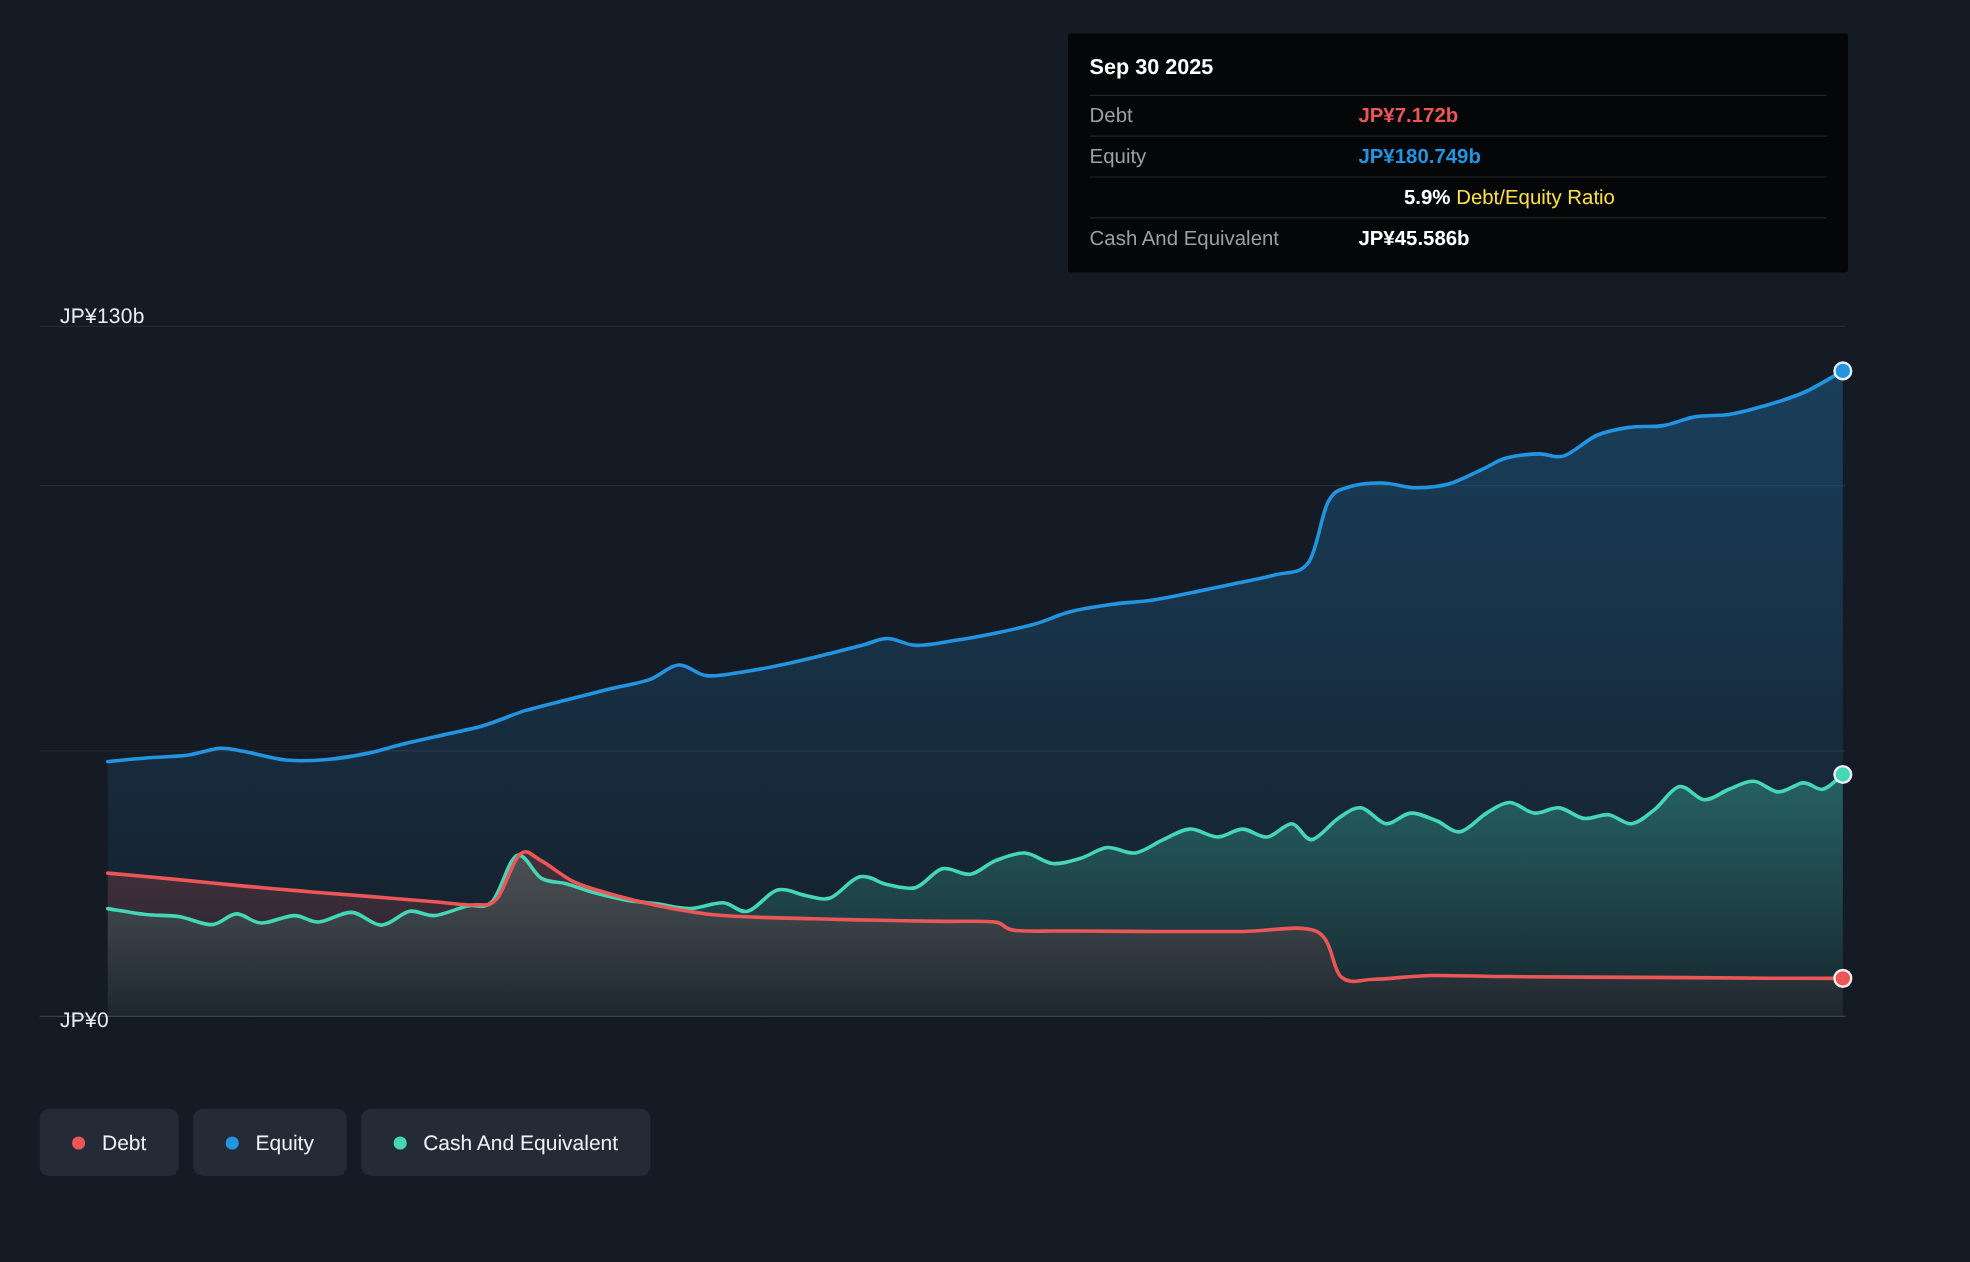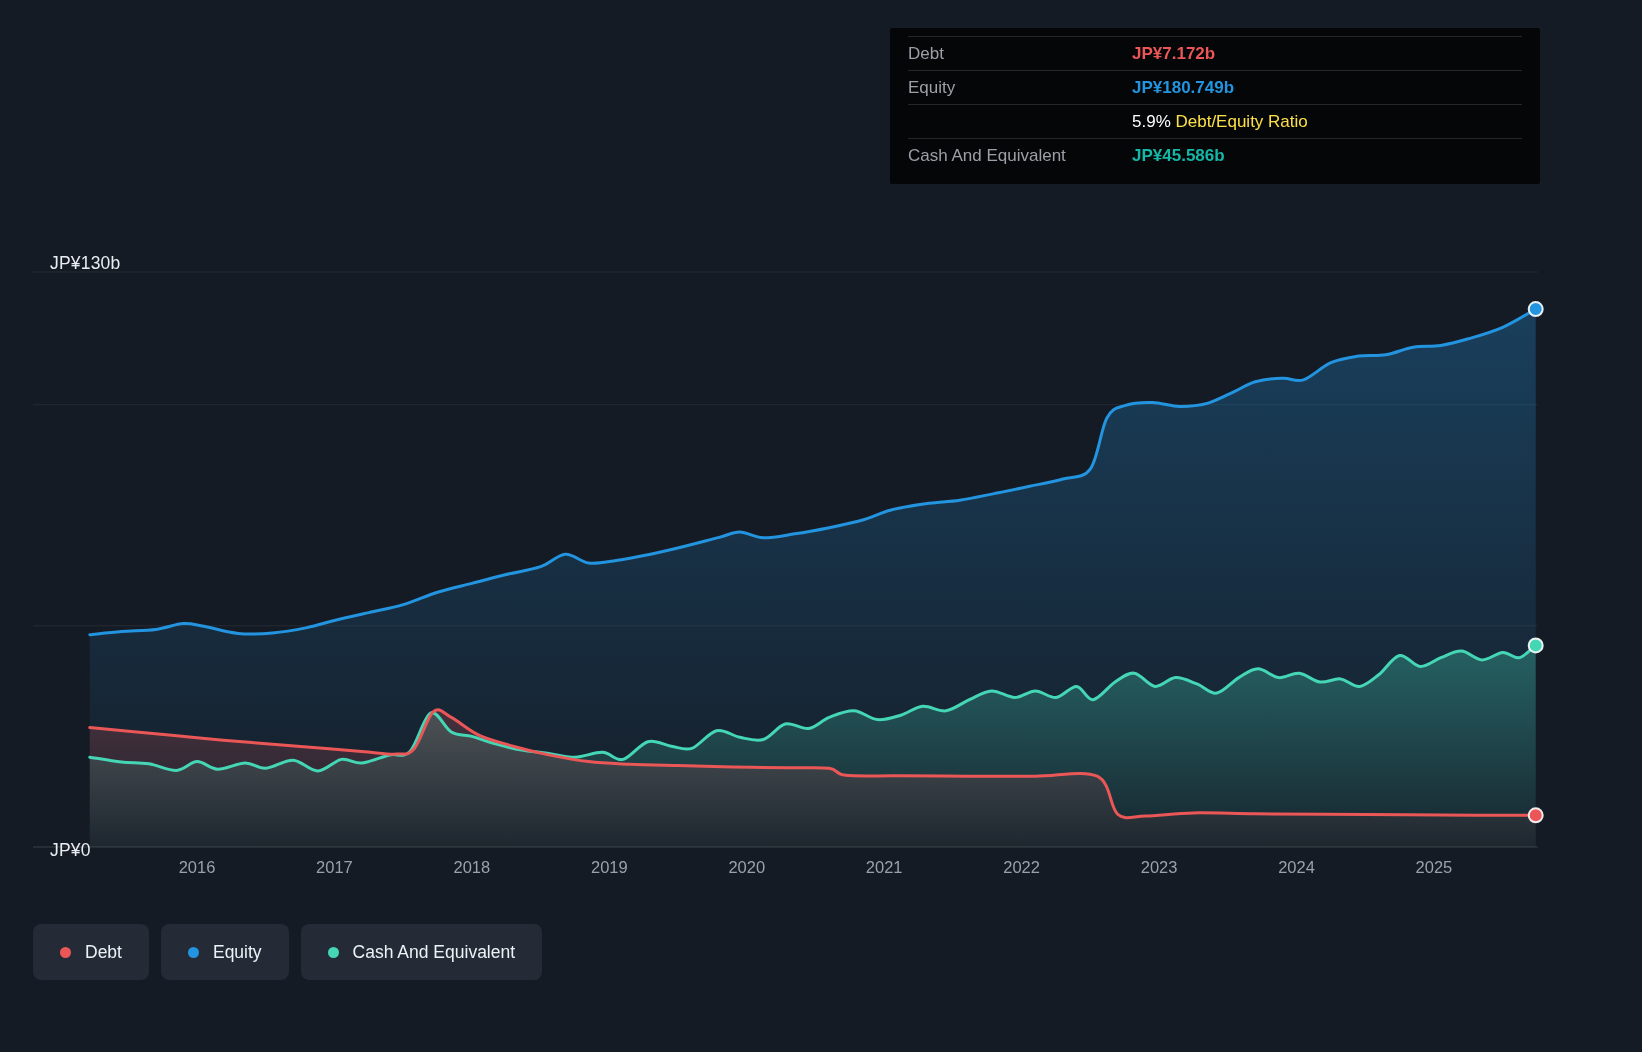--- a/index.html
+++ b/index.html
@@ -17,21 +17,21 @@
   .x-tick{position:absolute;top:0;transform:translateX(-50%);color:#98a1ac;font-size:16.5px;}
   
   .tooltip{
     position:absolute;left:890px;top:28px;width:650px;box-sizing:border-box;
     background:#050608;border-radius:2px;padding:8px 18px 12px;
   }
   .tt-date{color:#ffffff;font-weight:700;font-size:18px;padding:10px 0 12px;}
   .tt-row{display:flex;align-items:center;height:33px;border-top:1px solid rgba(255,255,255,.13);}
   .tt-label{flex:0 0 224px;color:#9aa0a6;font-size:17px;}
   .tt-value{font-size:17px;font-weight:700;}
-  .tt-ratio-strong{color:#ffffff;font-weight:400;font-size:17px;}
+  .tt-ratio-strong{color:#ffffff;font-weight:700;font-size:17px;margin-left:38px;}
   .tt-muted{color:#fde047;font-weight:400;font-size:17px;}
   
   .legend{position:absolute;left:33px;top:924px;display:flex;gap:12px;}
   .pill{
     height:56px;display:inline-flex;align-items:center;gap:14px;padding:0 27px;
     background:#242B37;border:none;border-radius:8px;cursor:pointer;
     color:#eef2f6;font-size:17.5px;font-family:"Liberation Sans", sans-serif;
   }
   .dot{width:11px;height:11px;border-radius:50%;flex:0 0 auto;}
 </style>
@@ -68,52 +68,41 @@
       <path d="M 89.8 757.2 C 95.1 758.0 111.6 761.0 121.4 762.1 C 131.3 763.2 139.7 762.4 148.9 763.8 C 158.1 765.2 168.4 770.8 176.4 770.5 C 184.4 770.1 190.1 761.9 197.0 761.6 C 203.9 761.4 209.6 768.9 217.6 769.2 C 225.6 769.4 237.1 763.1 245.1 763.0 C 253.1 762.8 257.7 768.7 265.7 768.3 C 273.7 767.8 284.5 759.9 293.2 760.3 C 301.9 760.8 309.9 771.1 317.9 770.9 C 326.0 770.8 334.0 760.8 341.3 759.4 C 348.6 758.1 353.9 763.7 361.9 763.0 C 369.9 762.2 381.4 756.9 389.4 755.0 C 397.4 753.1 403.2 758.5 410.0 751.5 C 416.9 744.5 423.8 716.2 430.6 713.0 C 437.5 709.7 444.4 728.1 451.3 732.0 C 458.1 735.9 465.0 734.6 471.9 736.4 C 478.8 738.3 484.5 740.8 492.5 743.1 C 500.5 745.3 510.8 748.0 520.0 749.7 C 529.1 751.4 538.3 752.0 547.5 753.2 C 556.6 754.5 565.8 757.4 575.0 757.2 C 584.1 757.1 594.4 752.0 602.4 752.3 C 610.5 752.7 615.5 761.2 623.1 759.4 C 630.6 757.7 639.8 743.9 647.8 741.7 C 655.8 739.5 663.8 745.0 671.2 746.2 C 678.5 747.3 684.2 750.9 691.8 748.4 C 699.3 745.8 708.5 732.5 716.5 730.7 C 724.5 728.8 732.1 735.8 739.9 737.3 C 747.7 738.8 755.7 741.7 763.3 739.5 C 770.8 737.3 777.7 725.9 785.2 724.0 C 792.8 722.2 801.3 729.6 808.6 728.5 C 815.9 727.4 821.7 720.4 829.2 717.4 C 836.8 714.5 845.9 710.4 854.0 710.8 C 862.0 711.1 869.5 718.9 877.3 719.6 C 885.1 720.4 893.1 717.4 900.7 715.2 C 908.3 713.0 915.1 707.1 922.7 706.3 C 930.2 705.6 938.3 711.9 946.0 710.8 C 953.8 709.7 961.9 703.0 969.4 699.7 C 977.0 696.4 983.8 691.2 991.4 690.9 C 999.0 690.5 1007.4 697.5 1014.8 697.5 C 1022.1 697.5 1028.5 690.9 1035.4 690.9 C 1042.3 690.9 1049.1 698.2 1056.0 697.5 C 1062.9 696.8 1070.4 686.1 1076.6 686.4 C 1082.8 686.8 1086.7 700.4 1093.1 699.7 C 1099.5 699.0 1108.2 686.4 1115.1 682.0 C 1122.0 677.6 1127.7 672.4 1134.3 673.2 C 1141.0 673.9 1148.1 685.7 1155.0 686.4 C 1161.8 687.2 1168.5 678.0 1175.6 677.6 C 1182.7 677.2 1190.7 681.7 1197.6 684.2 C 1204.4 686.8 1209.9 694.2 1216.8 693.1 C 1223.7 692.0 1231.9 681.7 1238.8 677.6 C 1245.7 673.5 1251.4 668.8 1258.0 668.8 C 1264.7 668.8 1271.8 676.9 1278.7 677.6 C 1285.5 678.3 1292.4 672.4 1299.3 673.2 C 1306.1 673.9 1313.0 681.1 1319.9 682.0 C 1326.8 683.0 1333.9 678.2 1340.5 678.9 C 1347.1 679.7 1353.3 687.2 1359.7 686.4 C 1366.2 685.7 1372.3 679.7 1379.0 674.5 C 1385.6 669.3 1392.7 656.8 1399.6 655.5 C 1406.5 654.2 1413.3 666.2 1420.2 666.5 C 1427.1 666.9 1434.0 660.3 1440.8 657.7 C 1447.7 655.1 1454.6 650.7 1461.4 651.1 C 1468.3 651.4 1475.2 659.7 1482.1 659.9 C 1488.9 660.1 1496.5 652.8 1502.7 652.4 C 1508.9 652.0 1513.7 658.9 1519.2 657.7 C 1524.7 656.5 1532.9 647.4 1535.7 645.4 L 1535.7 847 L 89.8 847 Z" fill="url(#grad1)" stroke="none"></path>
       <path d="M 89.8 727.6 C 98.5 728.4 124.2 730.7 142.0 732.4 C 159.9 734.1 178.7 736.1 197.0 737.8 C 215.3 739.4 233.7 741.1 252.0 742.6 C 270.3 744.2 288.6 745.6 307.0 747.0 C 325.3 748.5 347.0 750.3 361.9 751.5 C 376.8 752.6 387.6 754.6 396.3 754.1 C 405.0 753.7 408.0 755.9 414.2 748.8 C 420.3 741.7 427.2 716.9 433.4 711.7 C 439.6 706.4 443.7 713.5 451.3 717.4 C 458.8 721.3 468.4 730.3 478.8 735.1 C 489.1 739.9 501.7 742.9 513.1 746.2 C 524.6 749.4 534.9 752.0 547.5 754.6 C 560.1 757.1 575.0 760.0 588.7 761.6 C 602.4 763.3 615.0 763.6 629.9 764.3 C 644.8 765.0 660.9 765.2 678.0 765.6 C 695.2 766.1 714.7 766.6 733.0 766.9 C 751.3 767.3 772.0 767.6 788.0 767.8 C 804.0 768.0 819.6 767.0 829.2 768.3 C 838.8 769.5 834.3 774.1 845.7 775.3 C 857.2 776.6 877.8 775.6 897.9 775.8 C 918.1 775.9 943.8 776.2 966.7 776.2 C 989.6 776.3 1013.6 776.2 1035.4 776.2 C 1057.1 776.2 1083.5 769.9 1097.2 776.2 C 1111.0 782.6 1109.8 807.6 1117.8 814.3 C 1125.9 820.9 1132.7 816.3 1145.3 816.0 C 1157.9 815.8 1175.1 813.3 1193.4 812.9 C 1211.8 812.6 1233.5 813.6 1255.3 813.8 C 1277.0 814.0 1298.8 814.1 1324.0 814.3 C 1349.2 814.4 1381.3 814.6 1406.5 814.7 C 1431.7 814.9 1453.7 815.1 1475.2 815.2 C 1496.7 815.2 1525.6 815.3 1535.7 815.3 L 1535.7 847 L 89.8 847 Z" fill="url(#grad2)" stroke="none"></path>
       <path d="M 89.8 634.7 C 95.1 634.2 110.4 632.5 121.4 631.6 C 132.4 630.7 145.5 630.7 155.8 629.4 C 166.1 628.1 175.2 624.2 183.3 623.6 C 191.3 623.1 194.7 624.7 203.9 626.3 C 213.0 627.9 226.8 632.3 238.2 633.4 C 249.7 634.5 261.1 633.9 272.6 632.9 C 284.0 632.0 296.6 629.7 307.0 627.6 C 317.3 625.6 324.1 623.0 334.4 620.5 C 344.7 618.0 357.3 615.2 368.8 612.6 C 380.3 609.9 391.7 608.0 403.2 604.6 C 414.6 601.2 426.1 595.8 437.5 592.2 C 449.0 588.7 460.4 586.3 471.9 583.4 C 483.3 580.4 494.8 577.3 506.2 574.5 C 517.7 571.7 530.8 570.0 540.6 566.6 C 550.4 563.2 557.3 554.8 565.3 554.2 C 573.4 553.6 580.2 562.0 588.7 563.0 C 597.2 564.1 605.9 561.9 616.2 560.4 C 626.5 558.9 639.1 556.6 650.6 554.2 C 662.0 551.8 673.5 549.0 684.9 546.2 C 696.4 543.4 710.1 539.7 719.3 537.4 C 728.4 535.0 732.6 532.0 739.9 532.1 C 747.2 532.2 754.1 537.5 763.3 537.8 C 772.4 538.1 783.9 535.5 794.9 533.8 C 805.9 532.2 817.8 530.0 829.2 527.7 C 840.7 525.3 853.3 522.6 863.6 519.7 C 873.9 516.7 880.8 512.6 891.1 510.0 C 901.4 507.3 914.0 505.4 925.4 503.8 C 936.9 502.1 948.3 501.9 959.8 500.2 C 971.2 498.5 982.7 495.9 994.2 493.6 C 1005.6 491.3 1017.1 489.0 1028.5 486.5 C 1040.0 484.1 1052.6 481.9 1062.9 479.0 C 1073.2 476.1 1083.0 479.0 1090.4 468.8 C 1097.7 458.7 1101.1 428.5 1106.9 418.0 C 1112.6 407.4 1117.2 408.2 1124.7 405.6 C 1132.3 403.0 1143.0 402.3 1152.2 402.5 C 1161.4 402.6 1170.5 406.3 1179.7 406.5 C 1188.9 406.6 1198.0 405.9 1207.2 403.4 C 1216.3 400.9 1226.7 395.0 1234.7 391.4 C 1242.7 387.8 1247.3 383.9 1255.3 381.7 C 1263.3 379.5 1274.8 378.4 1282.8 378.2 C 1290.8 377.9 1295.4 382.5 1303.4 379.9 C 1311.4 377.3 1321.7 366.7 1330.9 362.7 C 1340.0 358.7 1349.2 357.4 1358.4 356.0 C 1367.5 354.7 1376.7 356.2 1385.9 354.7 C 1395.0 353.2 1404.2 348.7 1413.3 347.2 C 1422.5 345.6 1431.7 346.8 1440.8 345.4 C 1450.0 344.0 1458.0 341.8 1468.3 338.8 C 1478.6 335.8 1491.5 332.2 1502.7 327.3 C 1513.9 322.3 1530.2 312.1 1535.7 309.1" fill="none" stroke="#2394DF" stroke-width="3" stroke-linecap="round" stroke-linejoin="round"></path>
       <path d="M 89.8 757.2 C 95.1 758.0 111.6 761.0 121.4 762.1 C 131.3 763.2 139.7 762.4 148.9 763.8 C 158.1 765.2 168.4 770.8 176.4 770.5 C 184.4 770.1 190.1 761.9 197.0 761.6 C 203.9 761.4 209.6 768.9 217.6 769.2 C 225.6 769.4 237.1 763.1 245.1 763.0 C 253.1 762.8 257.7 768.7 265.7 768.3 C 273.7 767.8 284.5 759.9 293.2 760.3 C 301.9 760.8 309.9 771.1 317.9 770.9 C 326.0 770.8 334.0 760.8 341.3 759.4 C 348.6 758.1 353.9 763.7 361.9 763.0 C 369.9 762.2 381.4 756.9 389.4 755.0 C 397.4 753.1 403.2 758.5 410.0 751.5 C 416.9 744.5 423.8 716.2 430.6 713.0 C 437.5 709.7 444.4 728.1 451.3 732.0 C 458.1 735.9 465.0 734.6 471.9 736.4 C 478.8 738.3 484.5 740.8 492.5 743.1 C 500.5 745.3 510.8 748.0 520.0 749.7 C 529.1 751.4 538.3 752.0 547.5 753.2 C 556.6 754.5 565.8 757.4 575.0 757.2 C 584.1 757.1 594.4 752.0 602.4 752.3 C 610.5 752.7 615.5 761.2 623.1 759.4 C 630.6 757.7 639.8 743.9 647.8 741.7 C 655.8 739.5 663.8 745.0 671.2 746.2 C 678.5 747.3 684.2 750.9 691.8 748.4 C 699.3 745.8 708.5 732.5 716.5 730.7 C 724.5 728.8 732.1 735.8 739.9 737.3 C 747.7 738.8 755.7 741.7 763.3 739.5 C 770.8 737.3 777.7 725.9 785.2 724.0 C 792.8 722.2 801.3 729.6 808.6 728.5 C 815.9 727.4 821.7 720.4 829.2 717.4 C 836.8 714.5 845.9 710.4 854.0 710.8 C 862.0 711.1 869.5 718.9 877.3 719.6 C 885.1 720.4 893.1 717.4 900.7 715.2 C 908.3 713.0 915.1 707.1 922.7 706.3 C 930.2 705.6 938.3 711.9 946.0 710.8 C 953.8 709.7 961.9 703.0 969.4 699.7 C 977.0 696.4 983.8 691.2 991.4 690.9 C 999.0 690.5 1007.4 697.5 1014.8 697.5 C 1022.1 697.5 1028.5 690.9 1035.4 690.9 C 1042.3 690.9 1049.1 698.2 1056.0 697.5 C 1062.9 696.8 1070.4 686.1 1076.6 686.4 C 1082.8 686.8 1086.7 700.4 1093.1 699.7 C 1099.5 699.0 1108.2 686.4 1115.1 682.0 C 1122.0 677.6 1127.7 672.4 1134.3 673.2 C 1141.0 673.9 1148.1 685.7 1155.0 686.4 C 1161.8 687.2 1168.5 678.0 1175.6 677.6 C 1182.7 677.2 1190.7 681.7 1197.6 684.2 C 1204.4 686.8 1209.9 694.2 1216.8 693.1 C 1223.7 692.0 1231.9 681.7 1238.8 677.6 C 1245.7 673.5 1251.4 668.8 1258.0 668.8 C 1264.7 668.8 1271.8 676.9 1278.7 677.6 C 1285.5 678.3 1292.4 672.4 1299.3 673.2 C 1306.1 673.9 1313.0 681.1 1319.9 682.0 C 1326.8 683.0 1333.9 678.2 1340.5 678.9 C 1347.1 679.7 1353.3 687.2 1359.7 686.4 C 1366.2 685.7 1372.3 679.7 1379.0 674.5 C 1385.6 669.3 1392.7 656.8 1399.6 655.5 C 1406.5 654.2 1413.3 666.2 1420.2 666.5 C 1427.1 666.9 1434.0 660.3 1440.8 657.7 C 1447.7 655.1 1454.6 650.7 1461.4 651.1 C 1468.3 651.4 1475.2 659.7 1482.1 659.9 C 1488.9 660.1 1496.5 652.8 1502.7 652.4 C 1508.9 652.0 1513.7 658.9 1519.2 657.7 C 1524.7 656.5 1532.9 647.4 1535.7 645.4" fill="none" stroke="#45D6B5" stroke-width="3" stroke-linecap="round" stroke-linejoin="round"></path>
       <path d="M 89.8 727.6 C 98.5 728.4 124.2 730.7 142.0 732.4 C 159.9 734.1 178.7 736.1 197.0 737.8 C 215.3 739.4 233.7 741.1 252.0 742.6 C 270.3 744.2 288.6 745.6 307.0 747.0 C 325.3 748.5 347.0 750.3 361.9 751.5 C 376.8 752.6 387.6 754.6 396.3 754.1 C 405.0 753.7 408.0 755.9 414.2 748.8 C 420.3 741.7 427.2 716.9 433.4 711.7 C 439.6 706.4 443.7 713.5 451.3 717.4 C 458.8 721.3 468.4 730.3 478.8 735.1 C 489.1 739.9 501.7 742.9 513.1 746.2 C 524.6 749.4 534.9 752.0 547.5 754.6 C 560.1 757.1 575.0 760.0 588.7 761.6 C 602.4 763.3 615.0 763.6 629.9 764.3 C 644.8 765.0 660.9 765.2 678.0 765.6 C 695.2 766.1 714.7 766.6 733.0 766.9 C 751.3 767.3 772.0 767.6 788.0 767.8 C 804.0 768.0 819.6 767.0 829.2 768.3 C 838.8 769.5 834.3 774.1 845.7 775.3 C 857.2 776.6 877.8 775.6 897.9 775.8 C 918.1 775.9 943.8 776.2 966.7 776.2 C 989.6 776.3 1013.6 776.2 1035.4 776.2 C 1057.1 776.2 1083.5 769.9 1097.2 776.2 C 1111.0 782.6 1109.8 807.6 1117.8 814.3 C 1125.9 820.9 1132.7 816.3 1145.3 816.0 C 1157.9 815.8 1175.1 813.3 1193.4 812.9 C 1211.8 812.6 1233.5 813.6 1255.3 813.8 C 1277.0 814.0 1298.8 814.1 1324.0 814.3 C 1349.2 814.4 1381.3 814.6 1406.5 814.7 C 1431.7 814.9 1453.7 815.1 1475.2 815.2 C 1496.7 815.2 1525.6 815.3 1535.7 815.3" fill="none" stroke="#EB5757" stroke-width="3" stroke-linecap="round" stroke-linejoin="round"></path>
       <circle cx="1535.7" cy="309.1" r="7" fill="#2394DF" stroke="rgba(255,255,255,0.9)" stroke-width="2"></circle>
       <circle cx="1535.7" cy="645.4" r="7" fill="#45D6B5" stroke="rgba(255,255,255,0.9)" stroke-width="2"></circle>
       <circle cx="1535.7" cy="815.3" r="7" fill="#EB5757" stroke="rgba(255,255,255,0.9)" stroke-width="2"></circle>
     </svg>
 
-  <div id="xticks">
-      <div class="x-tick" style="left: 197px;">2016</div>
-      <div class="x-tick" style="left: 334.44px;">2017</div>
-      <div class="x-tick" style="left: 471.88px;">2018</div>
-      <div class="x-tick" style="left: 609.32px;">2019</div>
-      <div class="x-tick" style="left: 746.76px;">2020</div>
-      <div class="x-tick" style="left: 884.2px;">2021</div>
-      <div class="x-tick" style="left: 1021.64px;">2022</div>
-      <div class="x-tick" style="left: 1159.08px;">2023</div>
-      <div class="x-tick" style="left: 1296.52px;">2024</div>
-      <div class="x-tick" style="left: 1433.96px;">2025</div>
-    </div>
 
   <div class="tooltip">
+    <div class="tt-date">Sep 30 2025</div>
     <div class="tt-row">
       <span class="tt-label">Debt</span>
       <span class="tt-value" style="color: rgb(235, 87, 87); text-align: center;">JP¥7.172b</span>
     </div>
     <div class="tt-row">
       <span class="tt-label">Equity</span>
       <span class="tt-value" style="color: rgb(35, 148, 223);">JP¥180.749b</span>
     </div>
     <div class="tt-row">
       <span class="tt-label"></span>
       <span class="tt-value">
         <span class="tt-ratio-strong">5.9%</span>
         <span class="tt-muted">Debt/Equity Ratio</span>
       </span>
     </div>
     <div class="tt-row">
       <span class="tt-label">Cash And Equivalent</span>
-      <span class="tt-value" style="color: #14b8a6;">JP¥45.586b</span>
+      <span class="tt-value" style="color: #ffffff;">JP¥45.586b</span>
     </div>
   </div>
 
   <div class="legend">
     <button class="pill">
       <span class="dot" style="background: rgb(235, 87, 87);"></span>
       <span>Debt</span>
     </button>
     <button class="pill">
       <span class="dot" style="background: rgb(35, 148, 223);"></span>

